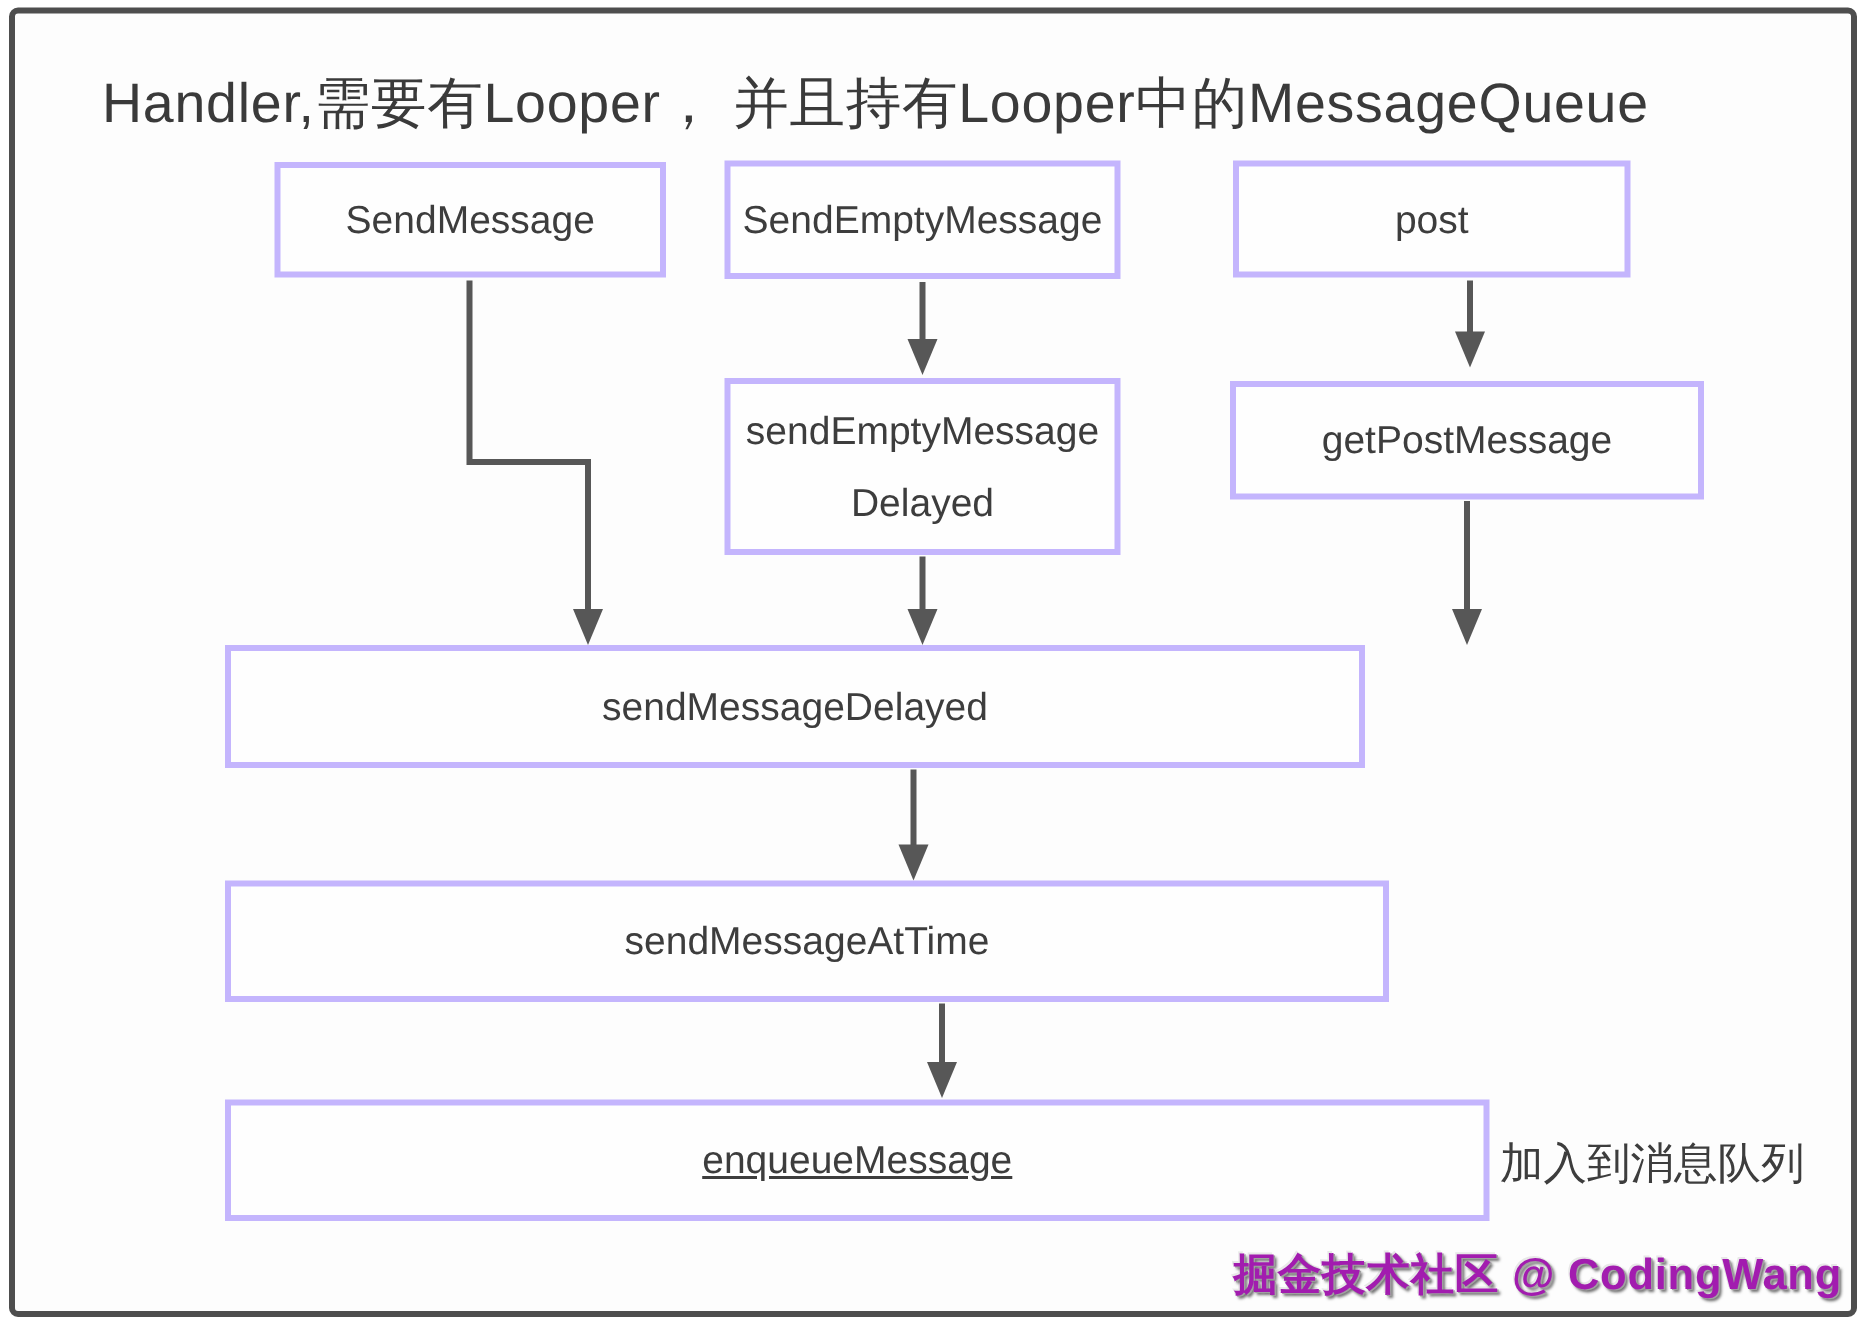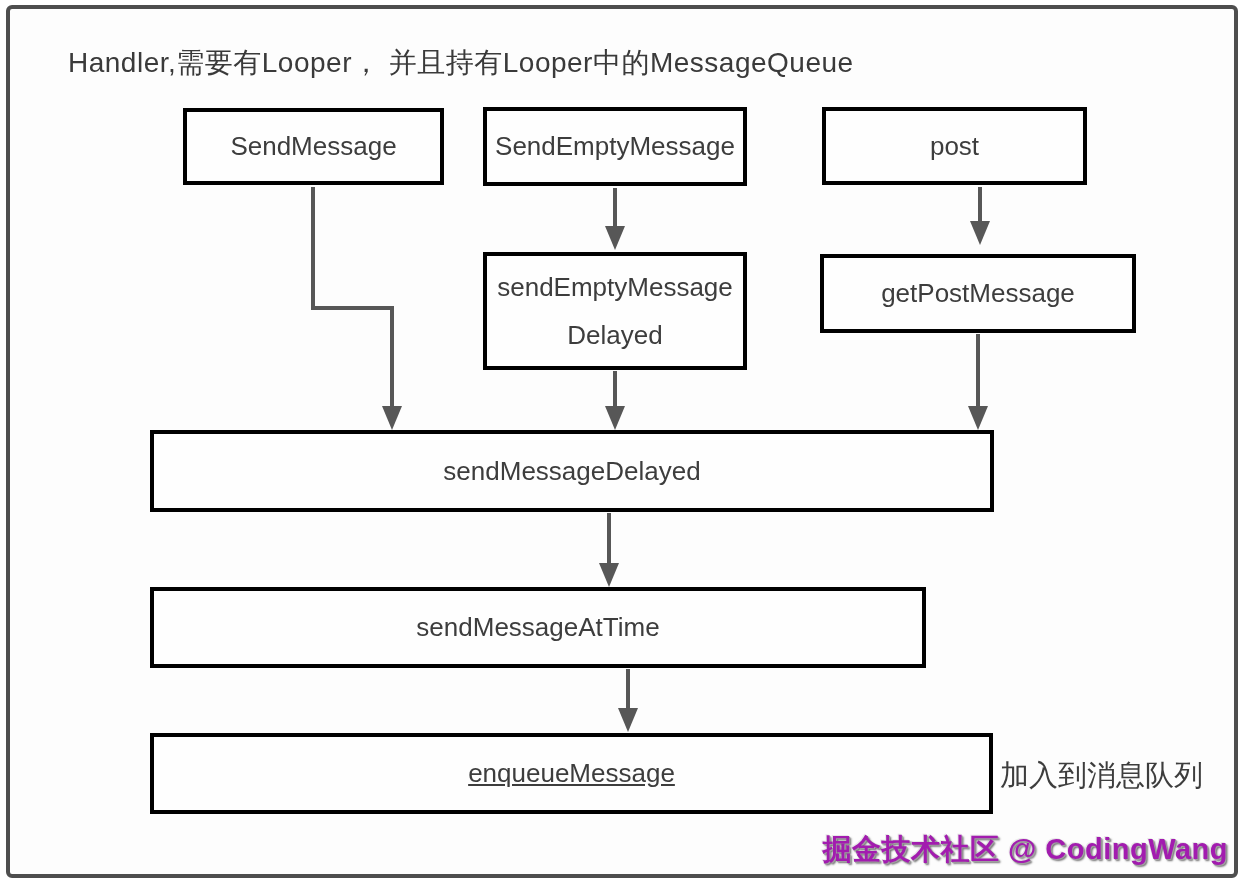--- a/index.html
+++ b/index.html
@@ -14,43 +14,43 @@
     position: absolute;
     left: 6px; top: 5px;
     width: 1232px; height: 873px;
     border: 4px solid #4e4e4e;
     border-radius: 6px;
     background: #fdfdfd;
   }
   .title {
     position: absolute;
     left: 68px; top: 44px;
-    font-size: 28px;
+    font-size: 37px;
     color: #3a3a3a;
     letter-spacing: 0.5px;
     white-space: nowrap;
   }
   .node {
     position: absolute;
-    border: 4px solid #000000;
+    border: 4px solid #c4b5fd;
     background: #fefefe;
     display: flex;
     align-items: center;
     justify-content: center;
     font-size: 26px;
     color: #3d3d3d;
     text-align: center;
   }
   .node.two-line { flex-direction: column; line-height: 48px; }
   .n-sendmessage        { left: 183px; top: 108px; width: 261px; height: 77px;  }
   .n-sendemptymessage   { left: 483px; top: 107px; width: 264px; height: 79px;  }
   .n-post               { left: 822px; top: 107px; width: 265px; height: 78px;  }
   .n-sendemptydelayed   { left: 483px; top: 252px; width: 264px; height: 118px; }
   .n-getpostmessage     { left: 820px; top: 254px; width: 316px; height: 79px;  }
-  .n-sendmessagedelayed { left: 150px; top: 430px; width: 844px; height: 82px;  }
+  .n-sendmessagedelayed { left: 150px; top: 430px; width: 760px; height: 82px;  }
   .n-sendmessageattime  { left: 150px; top: 587px; width: 776px; height: 81px;  }
   .n-enqueuemessage     { left: 150px; top: 733px; width: 843px; height: 81px; text-decoration: underline;  }
   .arrows {
     position: absolute;
     left: 0; top: 0;
     width: 1250px; height: 888px;
     pointer-events: none;
   }
   .annotation {
     position: absolute;

